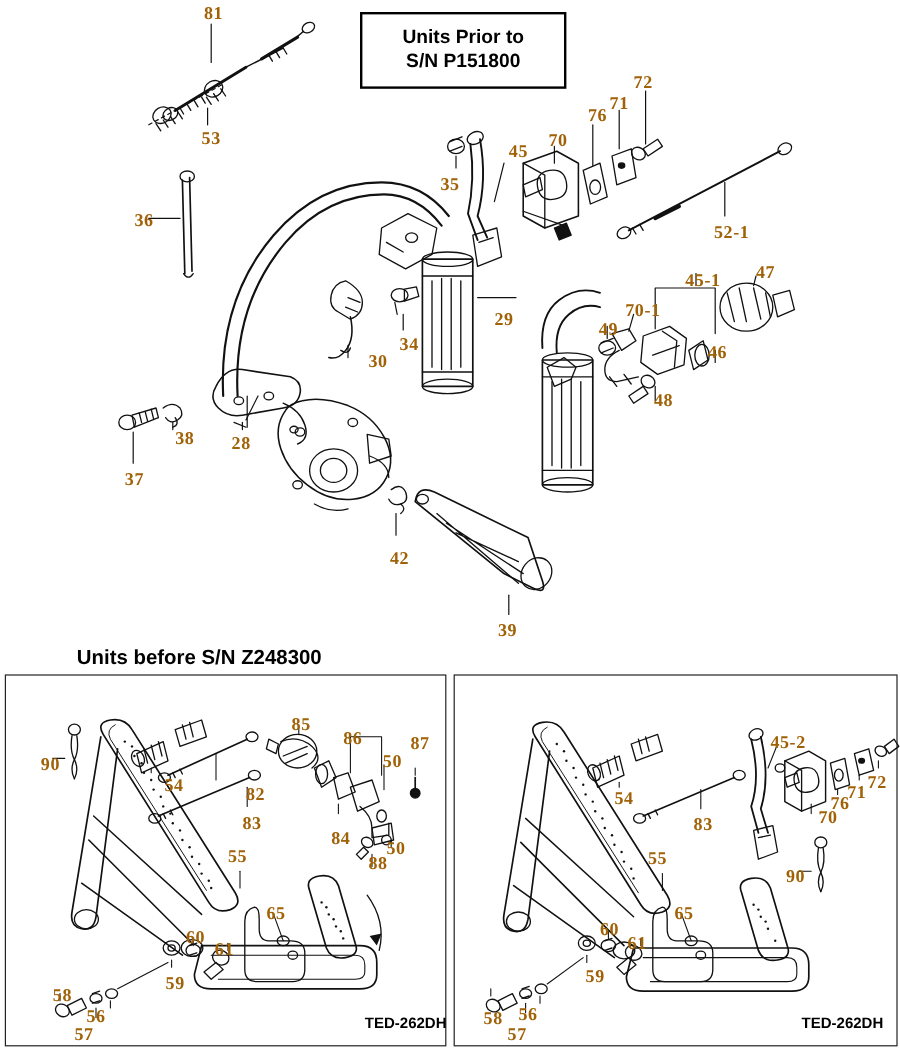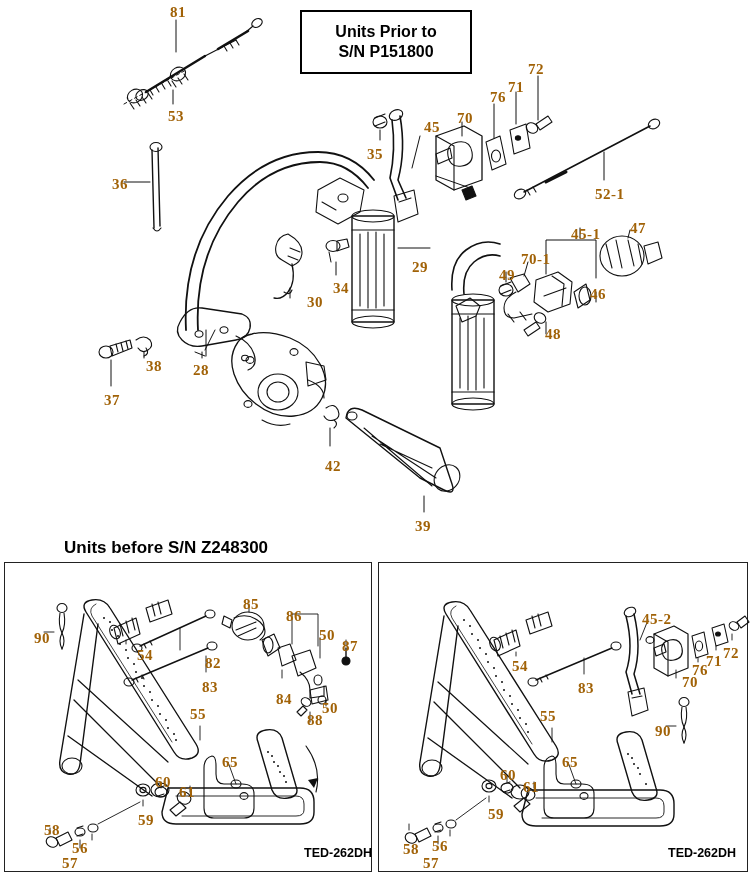--- a/index.html
+++ b/index.html
@@ -575,21 +575,21 @@
       <div class="lbl" style="left: 415px; top: 518px;">39</div>
       <div class="lbl" style="left: 34px; top: 630px;">90</div>
       <div class="lbl" style="left: 137px; top: 647px;">54</div>
       <div class="lbl" style="left: 177px; top: 655px; margin-left: 28px;">82</div>
       <div class="lbl" style="left: 202px; top: 679px;">83</div>
       <div class="lbl" style="left: 243px; top: 596px;">85</div>
       <div class="lbl" style="left: 286px; top: 608px;">86</div>
       <div class="lbl" style="left: 276px; top: 676px; margin-top: 15px;">84</div>
       <div class="lbl" style="left: 319px; top: 627px;">50</div>
       <div class="lbl" style="left: 322px; top: 700px;">50</div>
-      <div class="lbl" style="left: 342px; top: 638px;">87</div>
+      <div class="lbl" style="left: 342px; top: 612px;">87</div>
       <div class="lbl" style="left: 307px; top: 712px;">88</div>
       <div class="lbl" style="left: 190px; top: 706px;">55</div>
       <div class="lbl" style="left: 222px; top: 754px;">65</div>
       <div class="lbl" style="left: 155px; top: 774px;">60</div>
       <div class="lbl" style="left: 179px; top: 784px;">61</div>
       <div class="lbl" style="left: 138px; top: 812px;">59</div>
       <div class="lbl" style="left: 44px; top: 822px;">58</div>
       <div class="lbl" style="left: 72px; top: 840px;">56</div>
       <div class="lbl" style="left: 62px; top: 855px;">57</div>
       <div class="lbl" style="left: 512px; top: 658px;">54</div>

